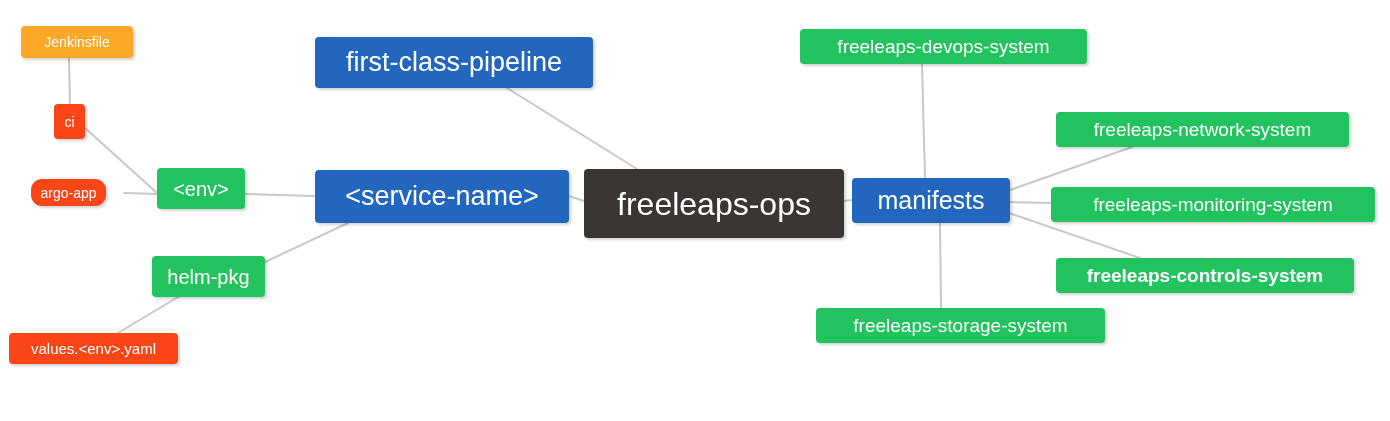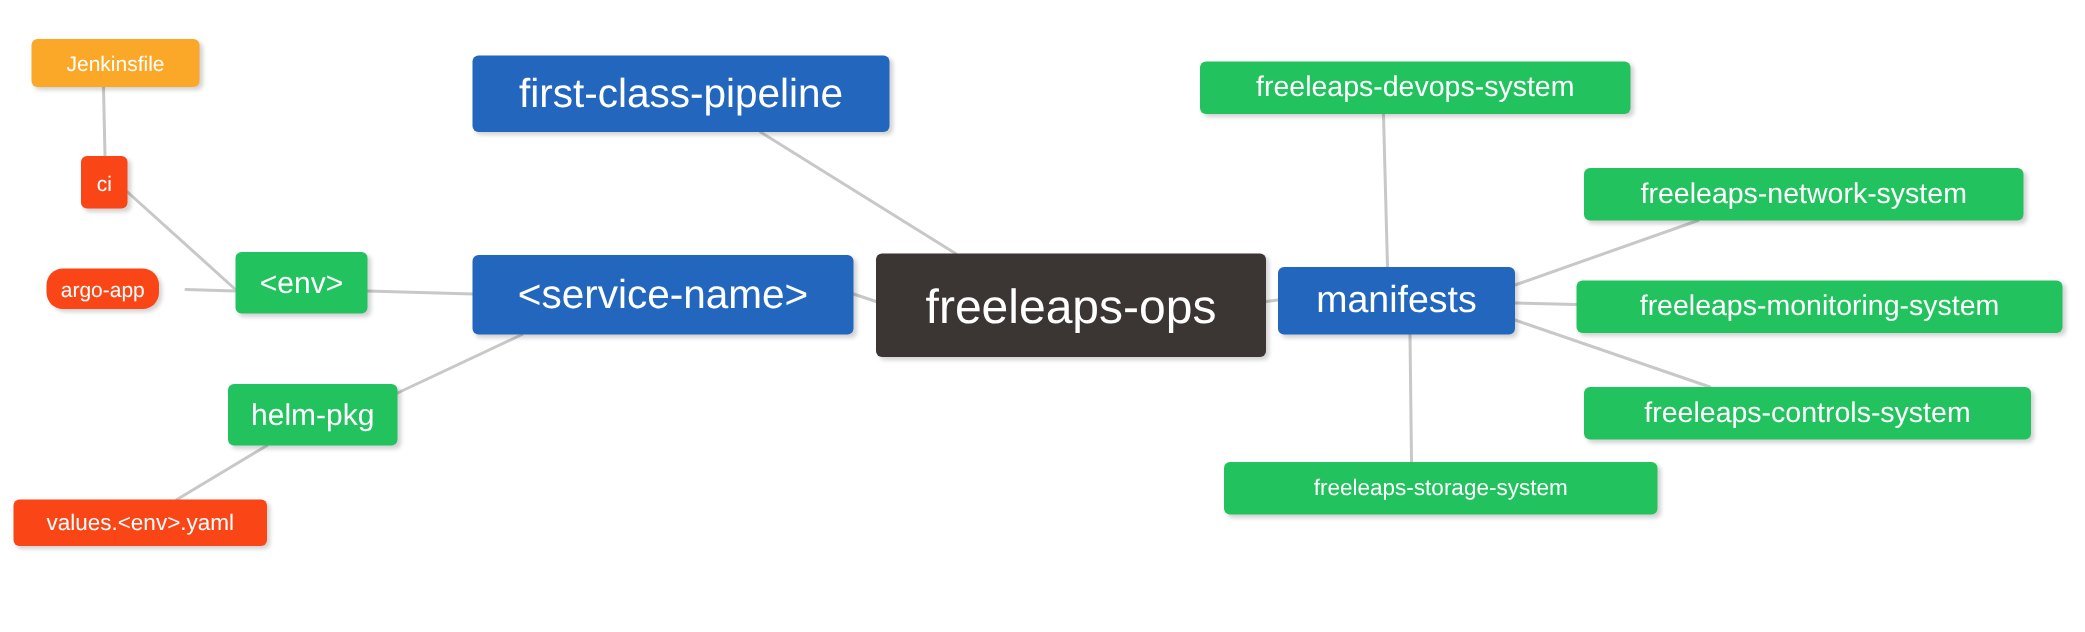--- a/index.html
+++ b/index.html
@@ -69,19 +69,19 @@
       <div class="node orange" style="left: 21px; top: 26px; width: 112px; height: 32px; font-size: 14px;">Jenkinsfile</div>
       <div class="node red" style="left: 54px; top: 104px; width: 31px; height: 35px; font-size: 14px;">ci</div>
       <div class="node red" style="left: 31px; top: 179px; width: 75px; height: 27px; font-size: 14px; border-radius: 11px;">argo-app</div>
       <div class="node green" style="left: 157px; top: 168px; width: 88px; height: 41px; font-size: 20px;">&lt;env&gt;</div>
       <div class="node green" style="left: 152px; top: 256px; width: 113px; height: 41px; font-size: 20px;">helm-pkg</div>
       <div class="node red" style="left: 9px; top: 333px; width: 169px; height: 31px; font-size: 15px;">values.&lt;env&gt;.yaml</div>
       <div class="node blue" style="left: 315px; top: 170px; width: 254px; height: 53px; font-size: 27px; text-align: center;">&lt;service-name&gt;</div>
       <div class="node blue" style="left: 315px; top: 37px; width: 278px; height: 51px; font-size: 27px;">first-class-pipeline</div>
       <div class="node root" style="left: 584px; top: 169px; width: 260px; height: 69px; font-size: 32px; text-align: right;">freeleaps-ops</div>
       <div class="node blue" style="left: 852px; top: 178px; width: 158px; height: 45px; font-size: 25px;">manifests</div>
-      <div class="node green" style="left: 800px; top: 29px; width: 287px; height: 35px; font-size: 19px; margin-top: 12px;">freeleaps-devops-system</div>
+      <div class="node green" style="left: 800px; top: 29px; width: 287px; height: 35px; font-size: 19px;">freeleaps-devops-system</div>
       <div class="node green" style="left: 1056px; top: 112px; width: 293px; height: 35px; font-size: 19px;">freeleaps-network-system</div>
       <div class="node green" style="left: 1051px; top: 187px; width: 324px; height: 35px; font-size: 19px;">freeleaps-monitoring-system</div>
-      <div class="node green" style="left: 1056px; top: 258px; width: 298px; height: 35px; font-size: 19px;">freeleaps-controls-system</div>
-      <div class="node green" style="left: 816px; top: 308px; width: 289px; height: 35px; font-size: 15px;">freeleaps-storage-system</div>
+      <div class="node green" style="left: 1056px; top: 258px; width: 298px; height: 35px; font-size: 19px; font-weight: bold;">freeleaps-controls-system</div>
+      <div class="node green" style="left: 816px; top: 308px; width: 289px; height: 35px; font-size: 19px;">freeleaps-storage-system</div>
     </div>
 </div>
 
 </body></html>

